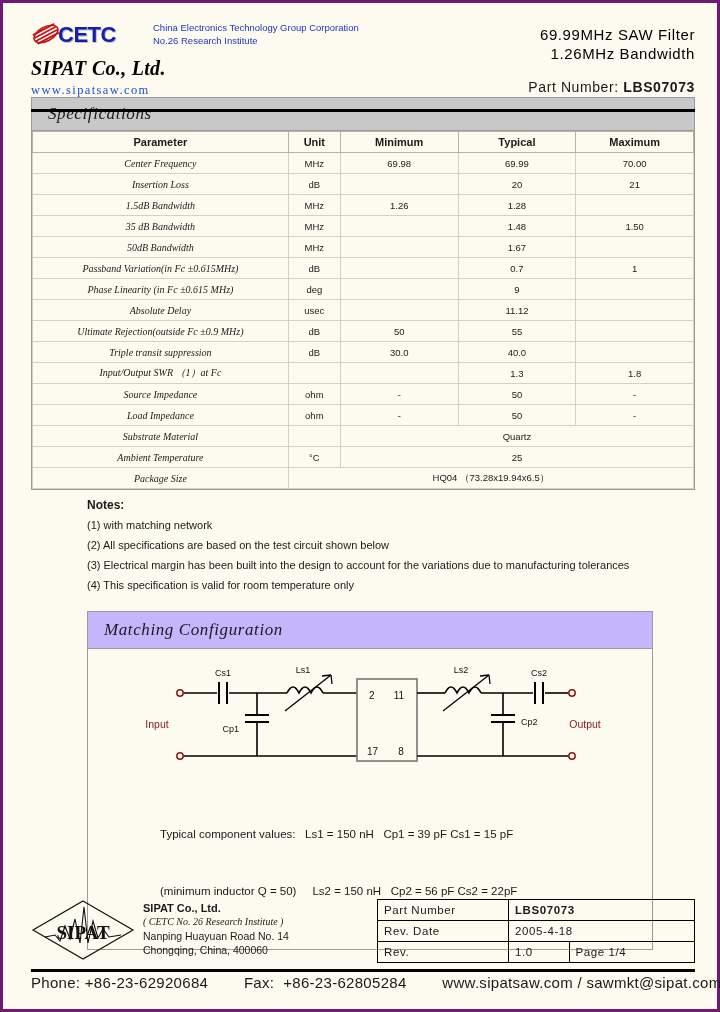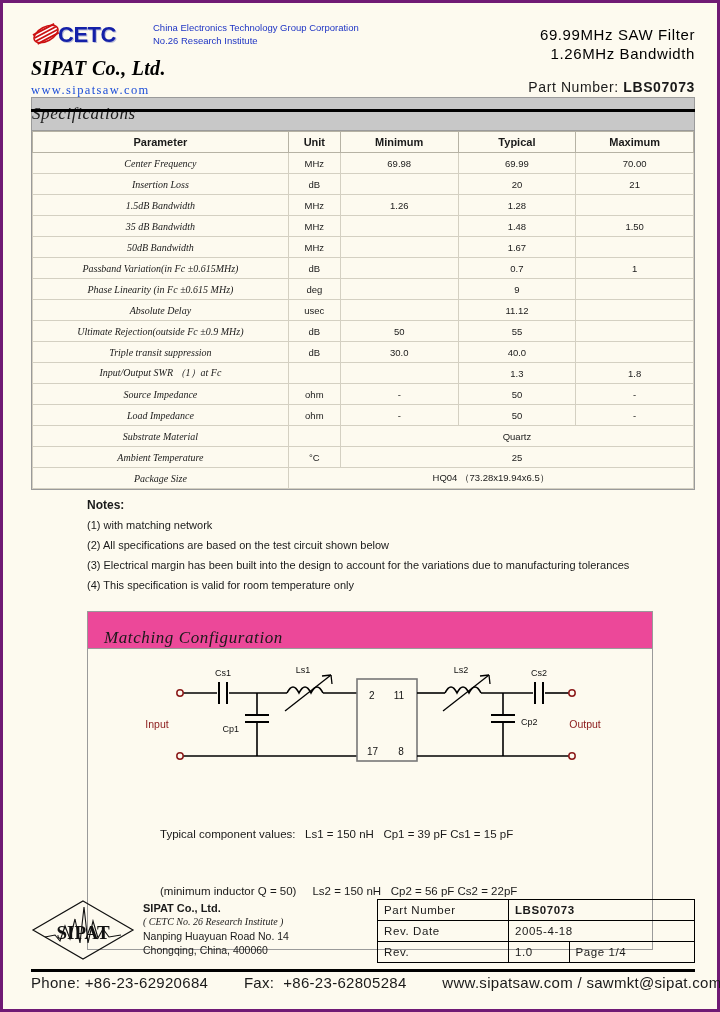--- a/index.html
+++ b/index.html
@@ -126,20 +126,21 @@
   
   .section {
     margin: 0 22px;
   }
   .banner {
     background: #c8c8c8;
     border: 1px solid #9a9a9a;
     height: 34px;
     display: flex;
     align-items: center;
+    padding-left: 16px;
     box-sizing: border-box;
   }
   .banner-label {
     font-family: "Liberation Serif", serif;
     font-style: italic;
     font-size: 17px;
     color: #1a1a1a;
     letter-spacing: 0.6px;
   }
 
@@ -198,25 +199,25 @@
   .note {
     font-size: 11px;
     line-height: 15px;
     margin-bottom: 5px;
     max-width: 560px;
   }
 
   
   .match-section { margin: 18px 22px 0 78px; }
   .match-banner {
-    background: #ec4899;
+    background: #c4b5fd;
     border: 1px solid #9a9a9a;
     height: 38px;
     display: flex;
-    align-items: flex-end;
+    align-items: center;
     padding-left: 16px;
     box-sizing: border-box;
     width: 566px;
   }
   .match-body {
     border: 1px solid #9a9a9a;
     border-top: none;
     width: 566px;
     box-sizing: border-box;
     background: #fdfaef;

